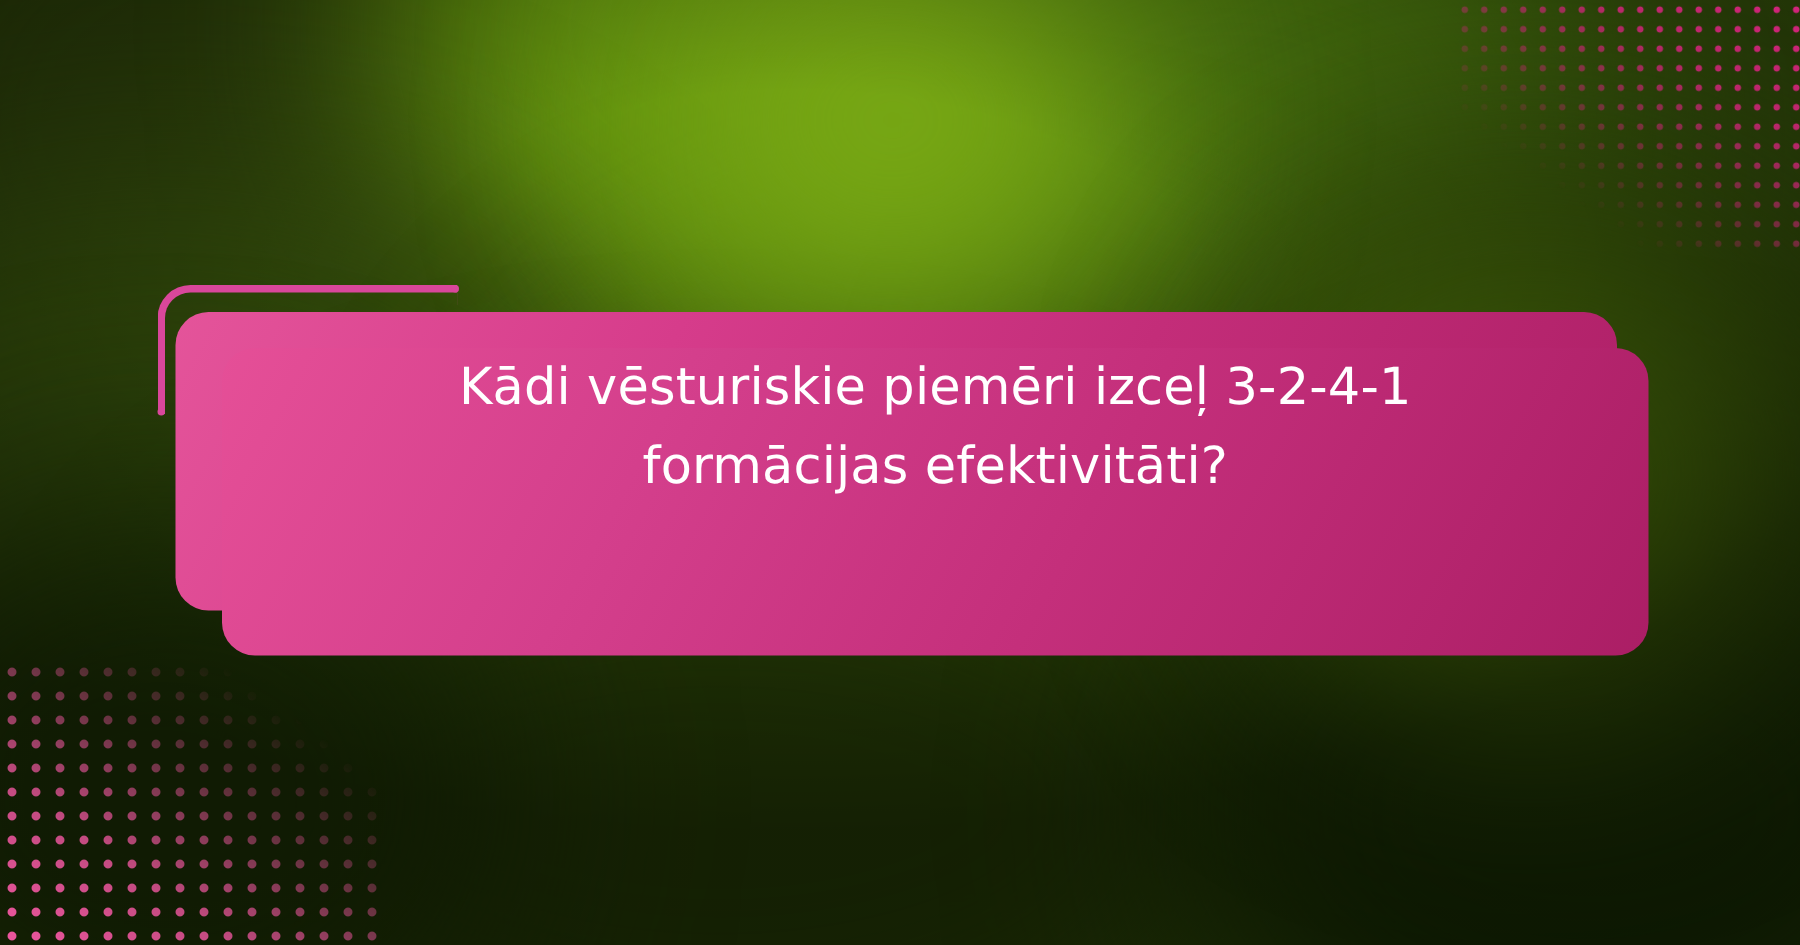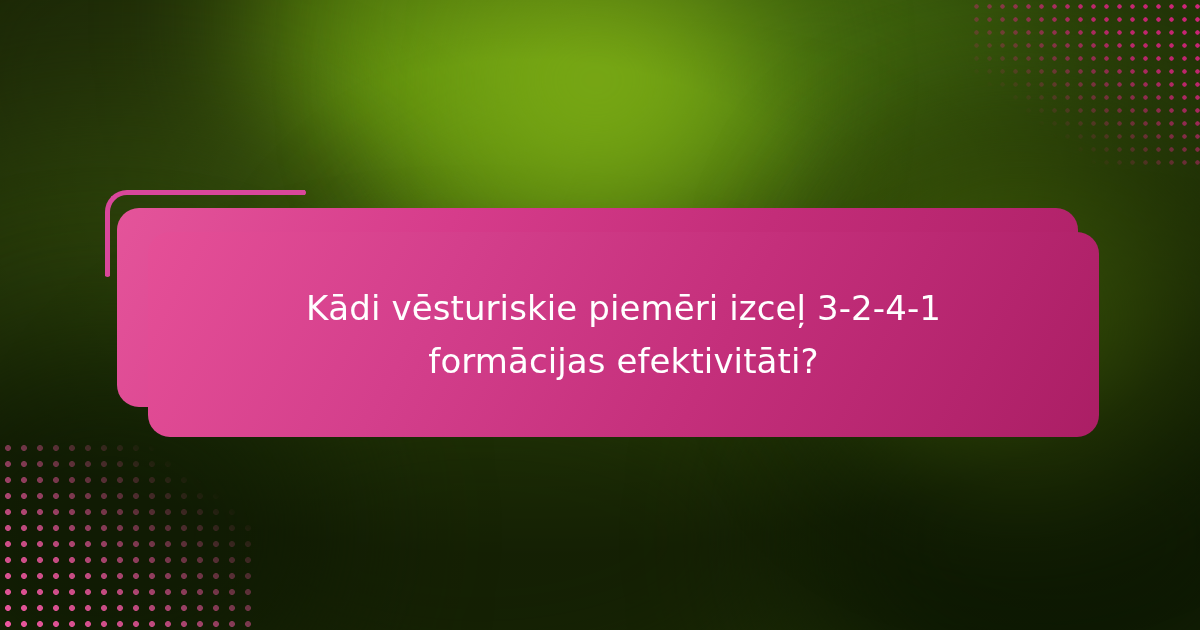--- a/index.html
+++ b/index.html
@@ -130,21 +130,21 @@
   }
 
   
   .headline-layer {
     position: absolute;
     left: 148px;
     top: 232px;
     width: 951px;
     height: 205px;
     display: flex;
-    align-items: center;
+    align-items: flex-start;
     justify-content: center;
     pointer-events: none;
   }
   .headline {
     width: 660px;
     margin: 0;
     color: #ffffff;
     font-size: 34px;
     line-height: 1.55;
     font-weight: 400;

